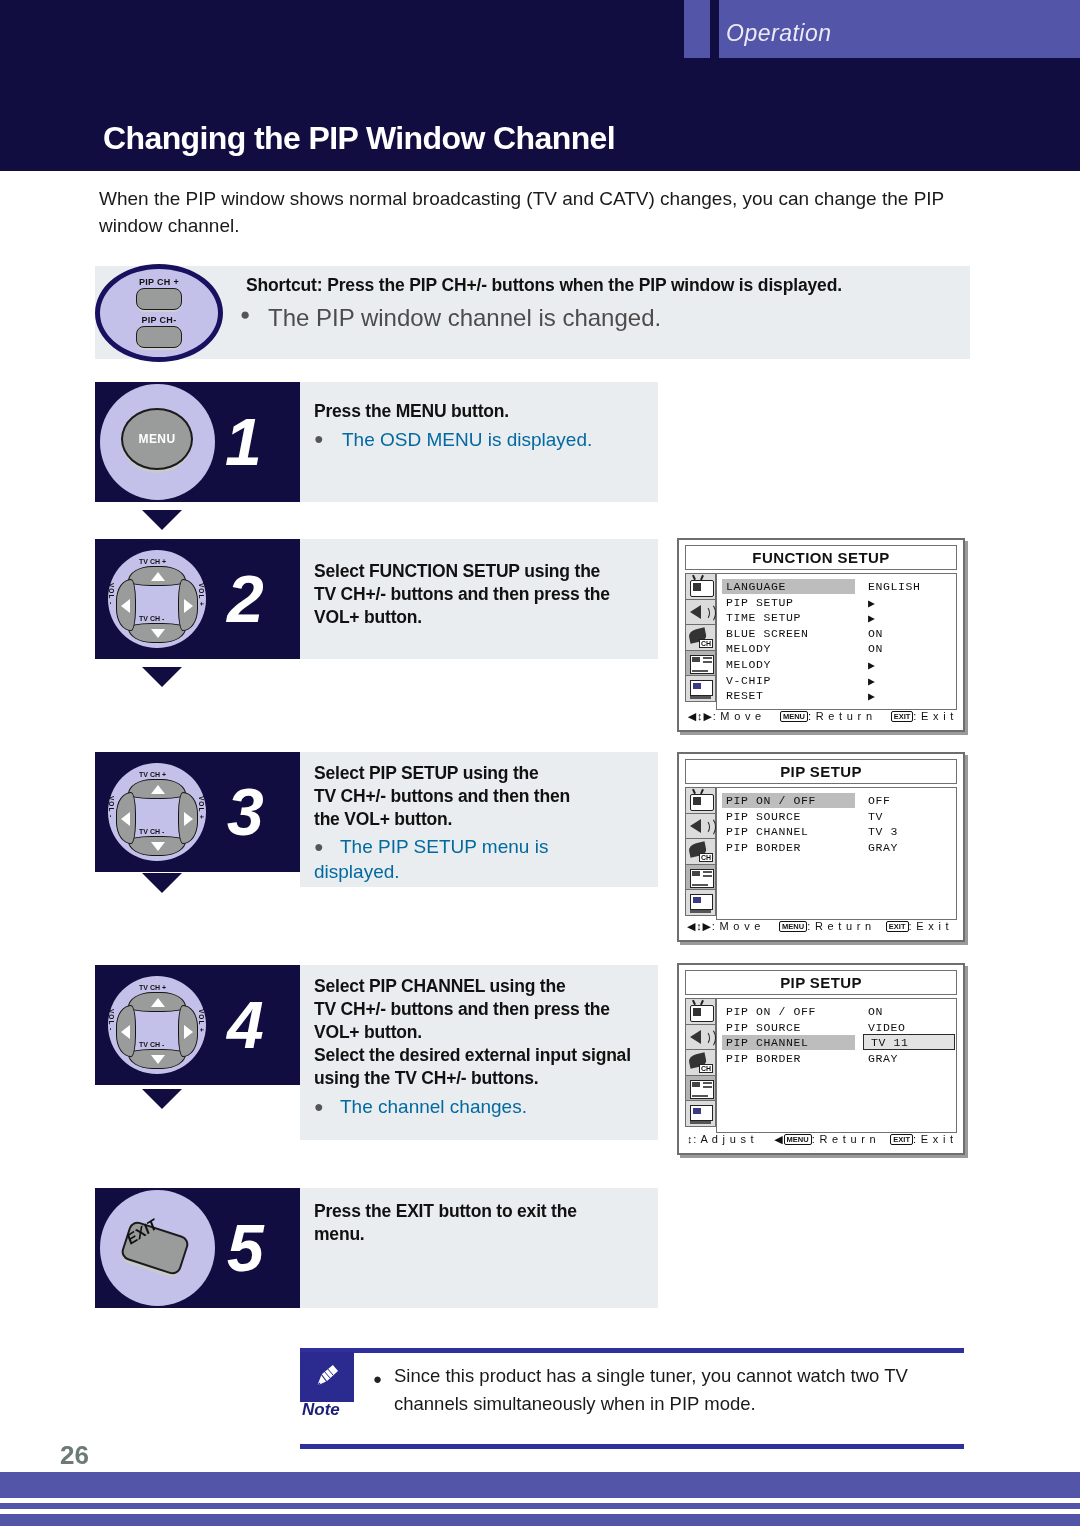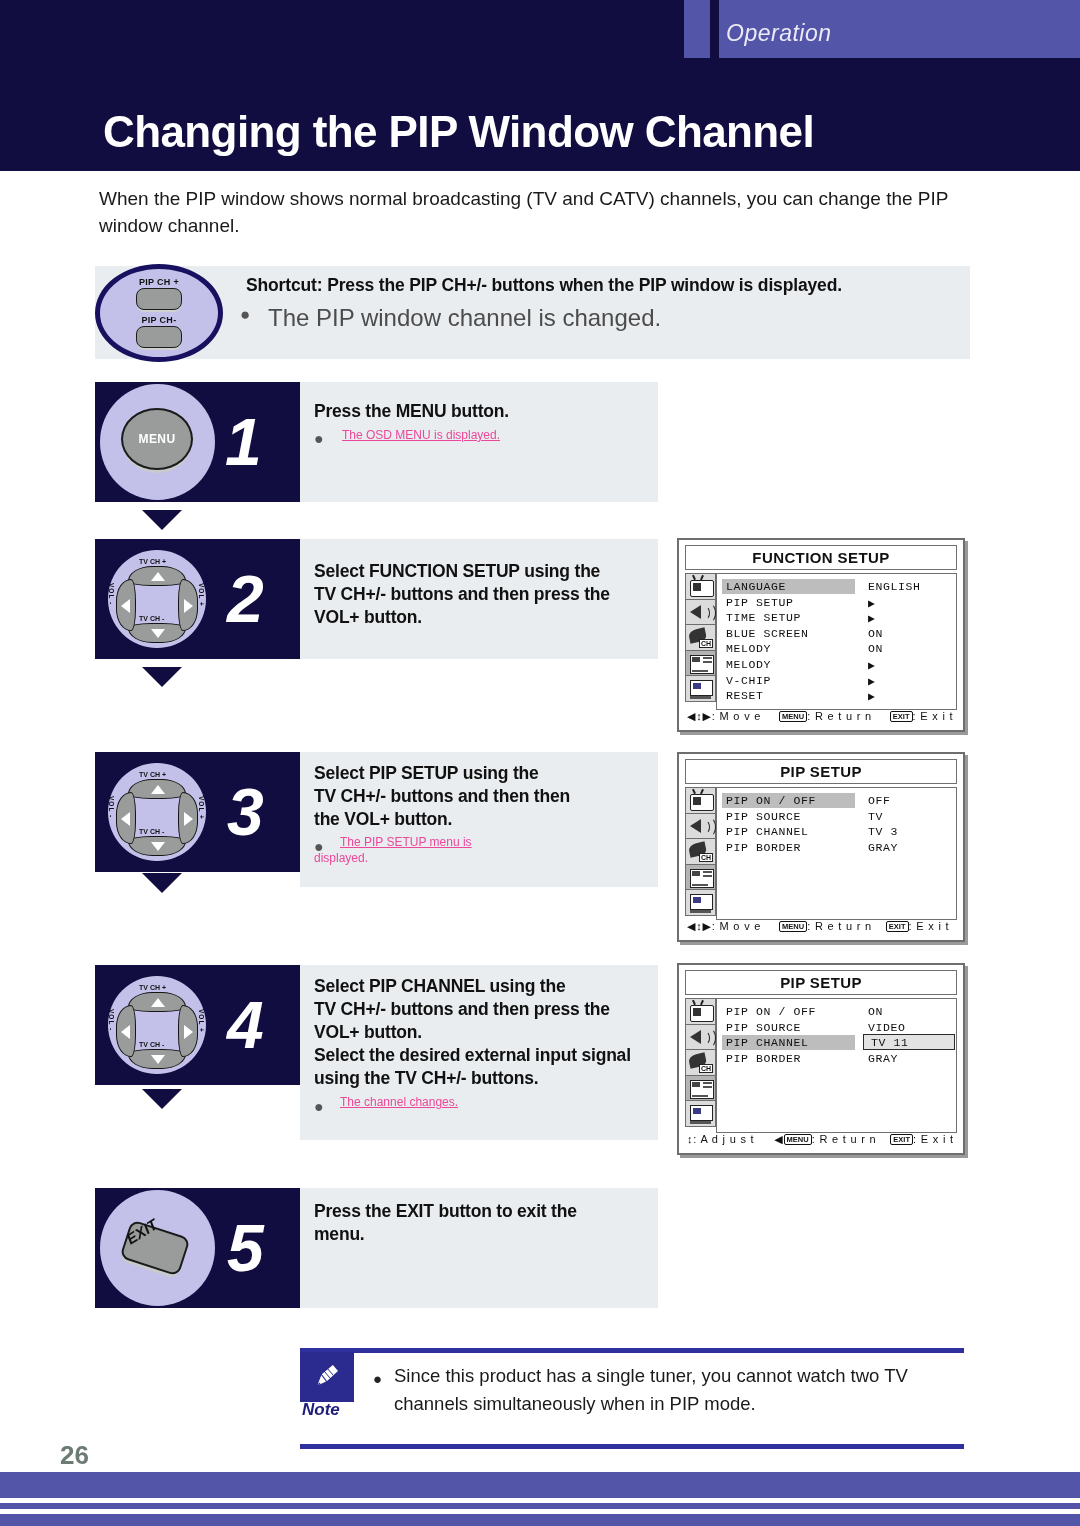--- a/index.html
+++ b/index.html
@@ -7,21 +7,21 @@
     width:1080px;height:1526px;
     background:#ffffff;
     font-family:"Liberation Sans", sans-serif;
     position:relative;overflow:hidden;
   }
   
   .hdr-band{position:absolute;left:0;top:0;width:1080px;height:171px;background:#120d40;}
   .hdr-op-box{position:absolute;left:684px;top:0;width:396px;height:58px;background:#5355a8;}
   .hdr-op-bar{position:absolute;left:710px;top:0;width:9px;height:58px;background:#120d40;}
   .hdr-op-text{position:absolute;left:726px;top:20px;font-style:italic;font-size:23px;color:#eceaf6;letter-spacing:.5px;font-family:"Liberation Sans",sans-serif;}
-  .page-title{position:absolute;left:103px;top:107px;font-size:44px;font-weight:bold;color:#ffffff;letter-spacing:-.6px;font-family:"Liberation Sans",sans-serif;}
+  .page-title{position:absolute;left:103px;top:120px;font-size:32px;font-weight:bold;color:#ffffff;letter-spacing:-.6px;font-family:"Liberation Sans",sans-serif;}
 
   
   .intro{position:absolute;left:99px;top:186px;width:880px;font-size:19px;line-height:1.42;color:#1a1a1a;}
 
   
   .shortcut-box{position:absolute;left:95px;top:266px;width:875px;height:93px;background:#e9edef;}
   .shortcut-oval{position:absolute;left:95px;top:264px;width:128px;height:98px;border-radius:50%;
       background:#c3c1ea;border:5px solid #171160;box-sizing:border-box;}
   .sc-lbl{position:absolute;width:100%;text-align:center;font-size:9px;font-weight:bold;color:#111;letter-spacing:.3px;}
   .sc-btn{position:absolute;left:50%;transform:translateX(-50%);width:46px;height:22px;border-radius:8px;
@@ -30,21 +30,21 @@
   .shortcut-title{position:absolute;left:246px;top:275px;font-size:17.5px;font-weight:bold;color:#111;letter-spacing:-.15px;}
   .shortcut-bullet{position:absolute;left:240px;top:305px;font-size:17px;color:#555;}
   .shortcut-sub{position:absolute;left:268px;top:304px;font-size:24px;color:#4c4c4c;}
 
   
   .step-icon-box{position:absolute;background:#120d40;}
   .step-num{position:absolute;font-size:66px;font-weight:bold;color:#ffffff;font-style:italic;font-family:"Liberation Sans",sans-serif;}
   .step-text-box{position:absolute;background:#e9edef;}
   .step-head{position:absolute;font-size:17.5px;font-weight:bold;color:#111;line-height:1.32;letter-spacing:-.2px;}
   .step-bullet{position:absolute;font-size:16px;color:#555;}
-  .step-sub{position:absolute;font-size:12px;color:#ec4899;line-height:1.3;text-decoration:underline;}
+  .step-sub{position:absolute;font-size:19px;color:#0369a1;line-height:1.3;}
 
   .arrow-down{position:absolute;width:0;height:0;border-left:20px solid transparent;border-right:20px solid transparent;border-top:20px solid #120d40;}
 
   
   .circ{position:absolute;border-radius:50%;background:#c3c1ea;}
   .dpad-outer{position:absolute;border-radius:50%;background:#120d40;}
   .dpad-inner{position:absolute;border-radius:50%;background:#c3c1ea;}
   .dp-pad{position:absolute;background:#9a9c9c;border:1.5px solid #151515;box-sizing:border-box;}
   .dp-up{border-radius:50% 50% 48% 48%/90% 90% 30% 30%;}
   .dp-dn{border-radius:48% 48% 50% 50%/30% 30% 90% 90%;}
@@ -112,21 +112,21 @@
 </style>
 </head>
 <body>
 
 <div class="hdr-band"></div>
 <div class="hdr-op-box"></div>
 <div class="hdr-op-bar"></div>
 <div class="hdr-op-text">Operation</div>
 <div class="page-title">Changing the PIP Window Channel</div>
 
-<div class="intro">When the PIP window shows normal broadcasting (TV and CATV) channels, you can change the PIP window channel.</div>
+<div class="intro">When the PIP window shows normal broadcasting (TV and CATV) changes, you can change the PIP window channel.</div>
 
 <div class="shortcut-box"></div>
 <div class="shortcut-oval">
   <div class="sc-lbl" style="top:8px;">PIP CH +</div>
   <div class="sc-btn" style="top:19px;"></div>
   <div class="sc-lbl" style="top:46px;">PIP CH-</div>
   <div class="sc-btn" style="top:57px;"></div>
 </div>
 <div class="shortcut-title">Shortcut: Press the PIP CH+/- buttons when the PIP window is displayed.</div>
 <div class="shortcut-bullet">●</div>
@@ -157,21 +157,21 @@
   <div class="dp-tri" style="left:26px;top:60px;border-top:7px solid transparent;border-bottom:7px solid transparent;border-right:9px solid #fff;"></div>
   <div class="dp-vlbl" style="left:103px;top:44px;">VOL +</div>
   <div class="dp-pad dp-rt" style="left:83px;top:40px;width:20px;height:52px;"></div>
   <div class="dp-tri" style="left:89px;top:60px;border-top:7px solid transparent;border-bottom:7px solid transparent;border-left:9px solid #fff;"></div>
   <div class="step-num" style="left:132px;top:22px;">2</div>
 </div>
 <div class="step-text-box" style="left:300px;top:539px;width:358px;height:120px;"></div>
 <div class="step-head" style="left:314px;top:560px;width:335px;"><span>Select FUNCTION SETUP using the</span><br><span>TV CH+/- buttons and then press the</span><br><span>VOL+ button.</span></div>
 <div class="arrow-down" style="left:142px;top:667px;"></div>
 
-<div class="osd" style="left:677px;top:538px;width:288px;height:194px;">
+<div class="osd" style="left:677px;top:538px;width:288px;height:194px;text-align:center;">
   <div class="osd-title">FUNCTION SETUP</div>
   <div class="osd-sidebar">
     <div class="osd-ic">
         <div class="ic-ant"></div>
         <div class="ic-ant2"></div>
         <div class="ic-tv"></div>
       </div>
     <div class="osd-ic">
         <div class="ic-spk"></div>
         <div class="ic-wave" style="left:14px;top:6px;width:8px;height:12px;"></div>

